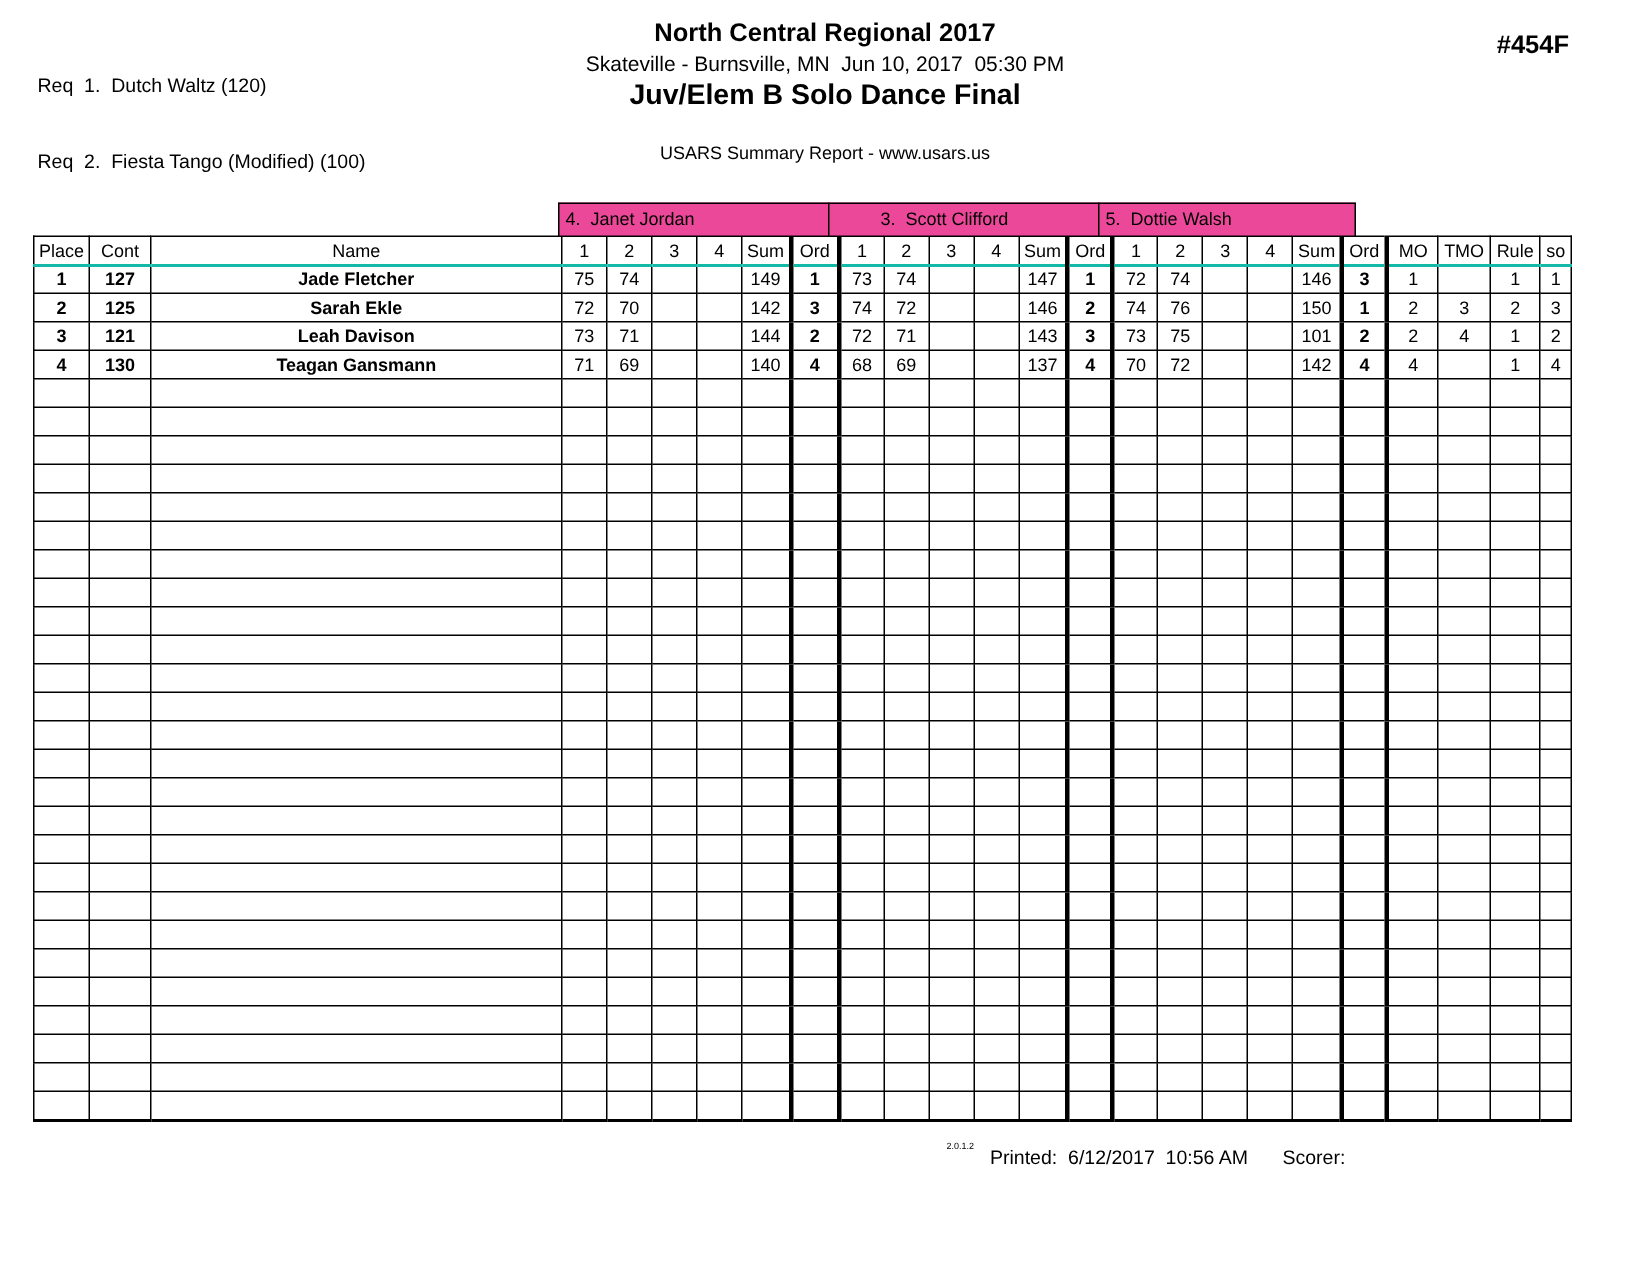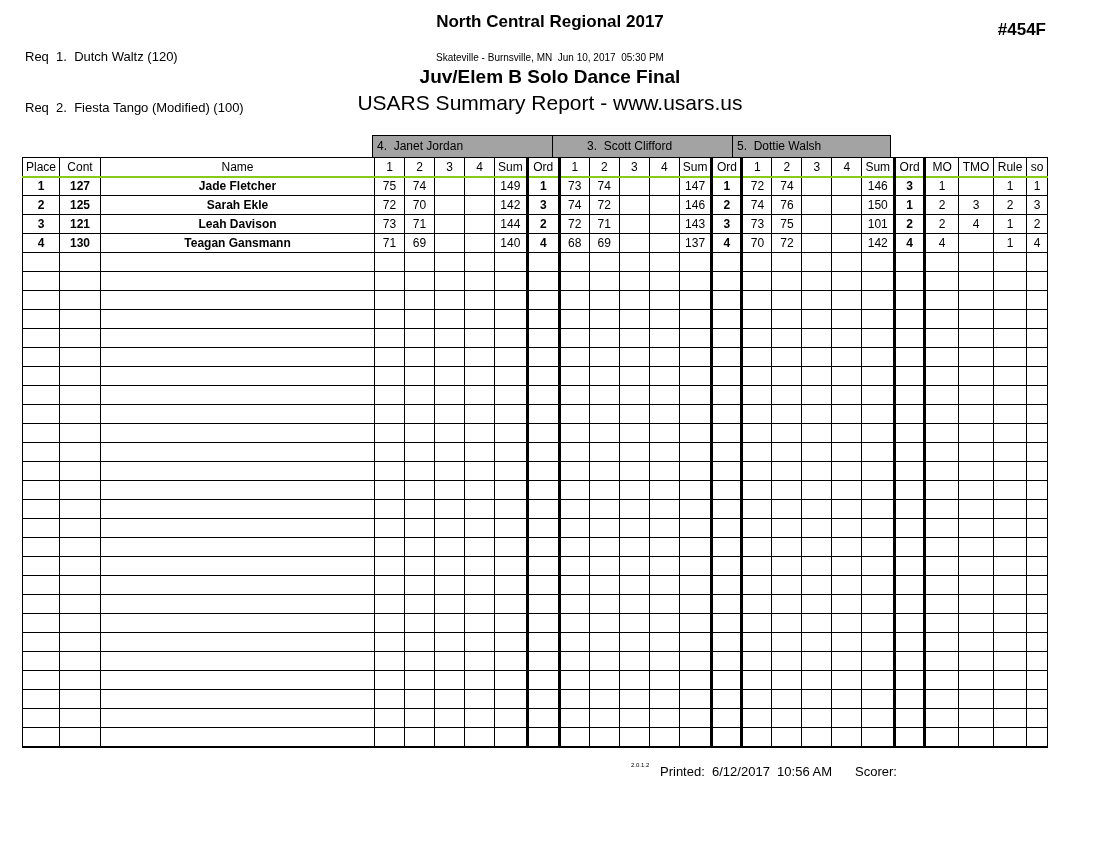--- a/index.html
+++ b/index.html
@@ -8,40 +8,40 @@
     position: relative; width: 1100px; height: 850px;
     background: #fff; color: #000;
     font-family: "Liberation Sans", sans-serif;
     overflow: hidden;
   }
 
   .req-block { position: absolute; left: 25px; top: 14px; font-size: 13px; line-height: 17px; white-space: pre; }
 
   .center-head { position: absolute; left: 0; top: 12px; width: 1100px; text-align: center; }
   .title  { font-size: 17px; font-weight: bold; }
-  .venue  { font-size: 10px; margin-top: 20px; white-space: pre; text-align: center; }
+  .venue  { font-size: 14px; margin-top: 2px; white-space: pre; text-align: center; }
   .event  { font-size: 19px; font-weight: bold; margin-top: 3px; }
-  .report { font-size: 21px; margin-top: 3px; }
+  .report { font-size: 12px; margin-top: 20px; }
   .evt-num { position: absolute; top: 20px; right: 54px; font-size: 17px; font-weight: bold; }
 
   .table-wrap { position: absolute; left: 22px; top: 135px; }
   .judge-box {
     position: absolute; top: 0; height: 23px; border: 1px solid #000;
-    font-size: 12px; line-height: 21px; padding-left: 4px; background: #a3a3a3; white-space: pre;
+    font-size: 12px; line-height: 21px; padding-left: 4px; background: #ec4899; white-space: pre;
   }
   .jb0 { left: 350px; width: 181px; }
   .jb1 { left: 530px; width: 181px; padding-left: 34px; }
-  .jb2 { left: 710px; width: 159px; }
+  .jb2 { left: 710px; width: 172px; }
 
   table.results { border-collapse: collapse; table-layout: fixed; margin-top: 22px; border: 1px solid #000; }
   .results th, .results td {
     border: 1px solid #000; height: 19px; padding: 0 3px;
     font-size: 12px; overflow: hidden; white-space: nowrap; text-align: center;
   }
-  .results thead th { font-weight: normal; border-bottom: 2px solid #84cc16; }
+  .results thead th { font-weight: normal; border-bottom: 2px solid #14b8a6; }
   .results tbody tr:last-child td { border-bottom: 2px solid #000; }
   .place-h, .name-h { text-align: left; padding-left: 3px; }
   .place { text-align: left; padding-left: 8px; }
   .name  { text-align: left; padding-left: 6px; font-size: 13px; }
   .score { text-align: left; padding-left: 4px; }
   .sum   { text-align: right; padding-right: 3px; }
   .ord   { border-left: 3px solid #000 !important; border-right: 3px solid #000 !important; }
   .b { font-weight: bold; }
 
   .footer { position: absolute; top: 762px; left: 0; width: 1100px; height: 20px; font-size: 13px; }

